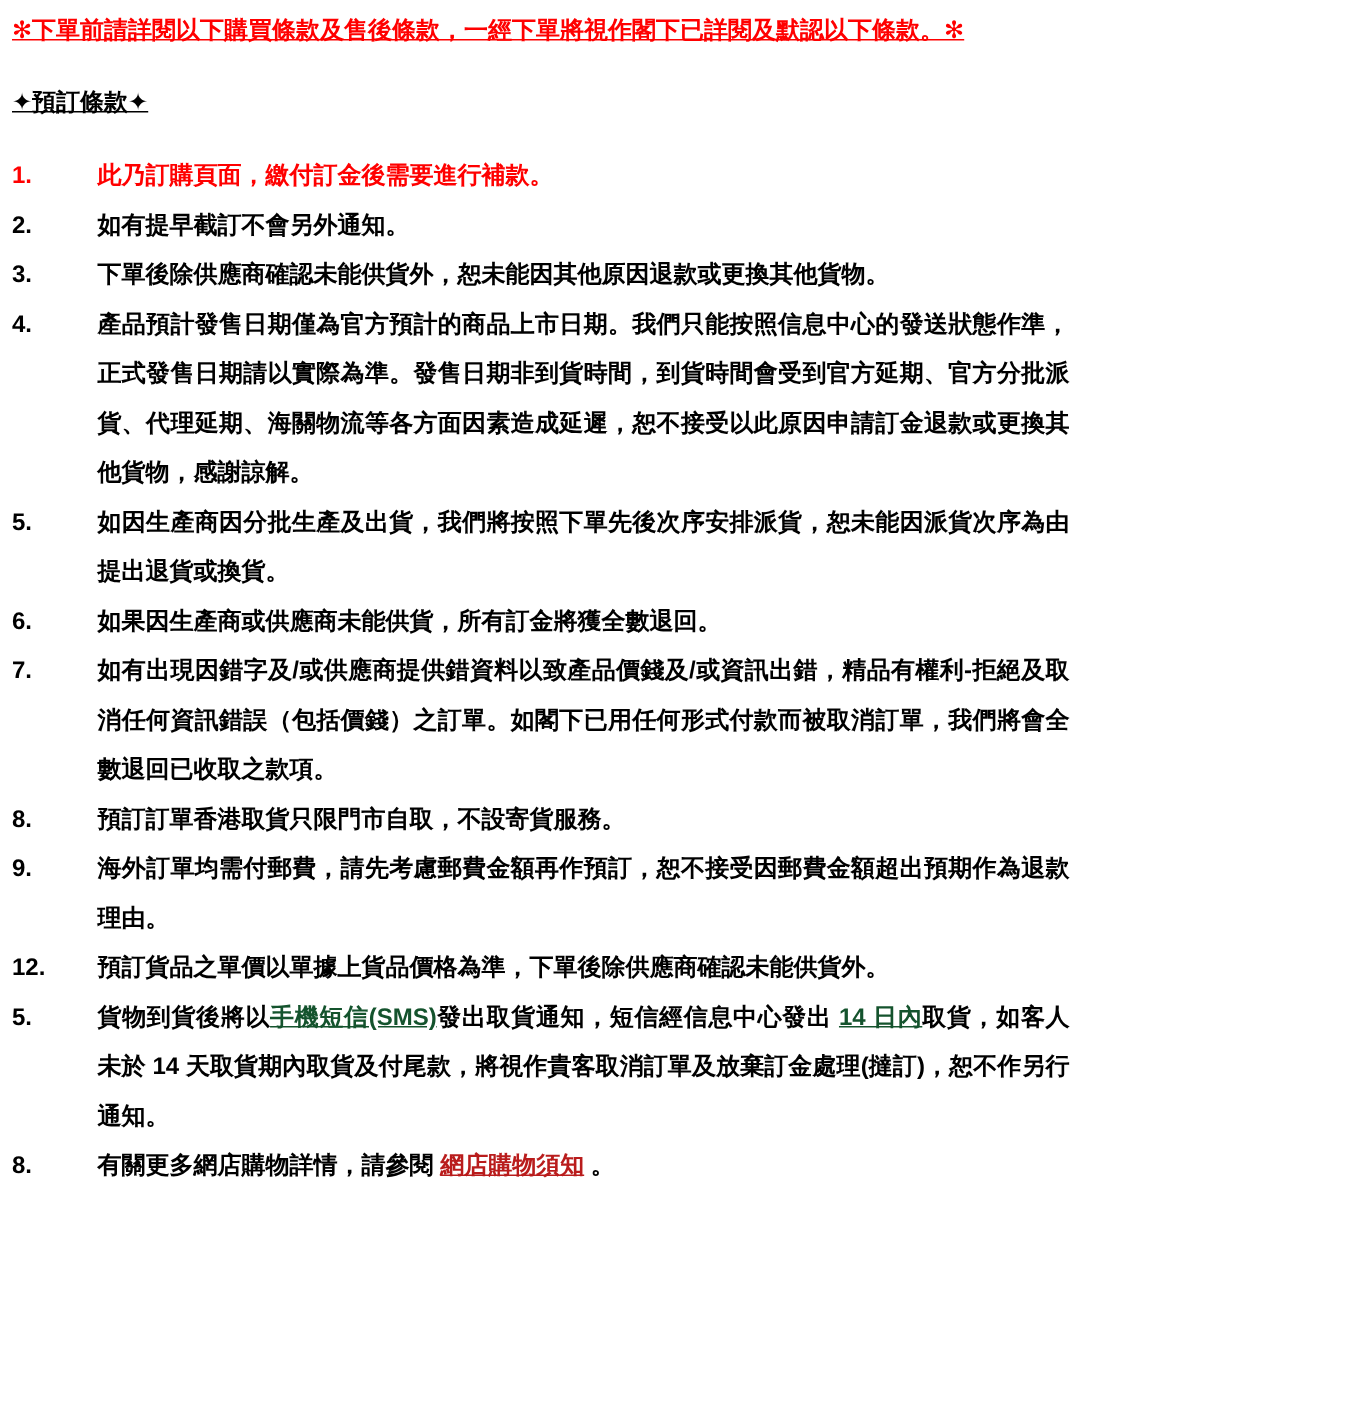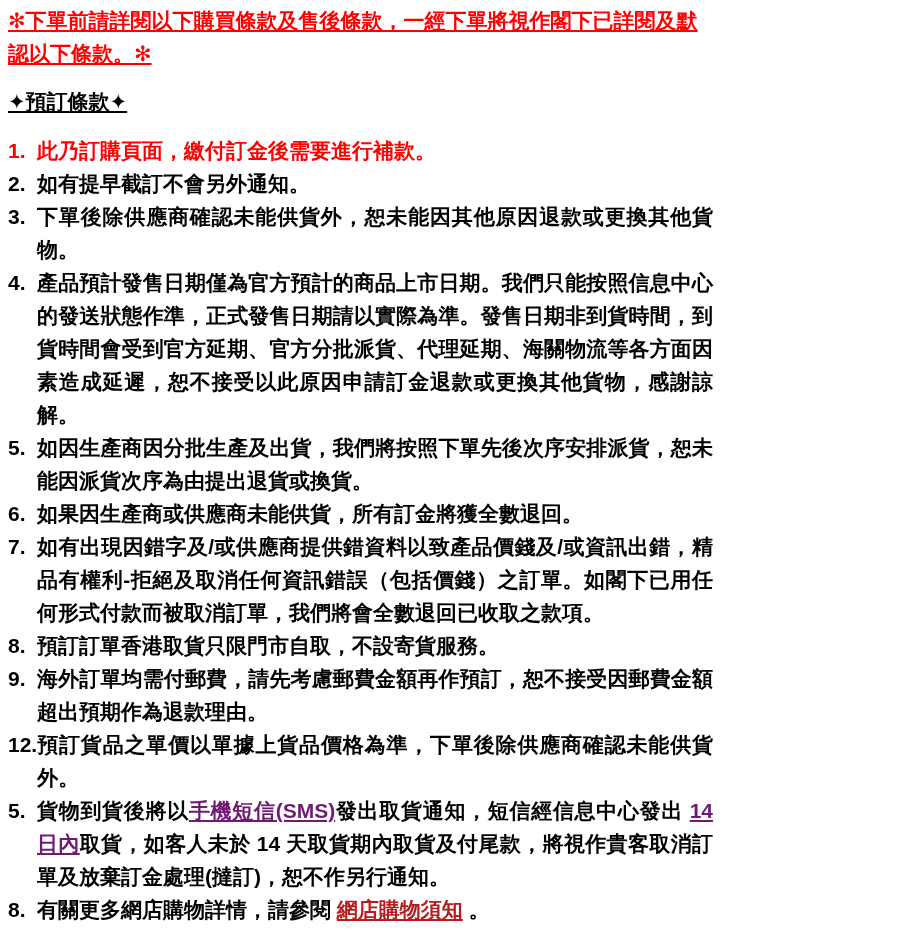--- a/index.html
+++ b/index.html
@@ -11,21 +11,21 @@
     width: 913px;
     min-height: 948px;
     font-family: "Liberation Sans", "DejaVu Sans", sans-serif;
     font-weight: 700;
     color: #000000;
   }
   .page {
     box-sizing: border-box;
     width: 721px;
     padding: 4px 8px 12px 8px;
-    font-size: 21px;
+    font-size: 16px;
     line-height: 33px;
   }
   .top-warning {
     color: #ff0000;
     text-decoration: underline;
     margin-bottom: 15px;
     text-align: left;
   }
   .section-title {
     display: inline-block;
@@ -40,29 +40,30 @@
     align-items: flex-start;
   }
   .term-num {
     flex: 0 0 auto;
     min-width: 29px;
     white-space: nowrap;
   }
   .term-body {
     flex: 1 1 auto;
     text-align: justify;
+    margin-left: 28px;
   }
   .seg-normal {
     color: #000000;
   }
   .seg-red {
     color: #ff0000;
   }
   .seg-red-underline {
-    color: #701a75;
+    color: #14532d;
     text-decoration: underline;
   }
   a.seg-link {
     color: #b91c1c;
     cursor: pointer;
   }
 </style>
 </head>
 <body>
 

